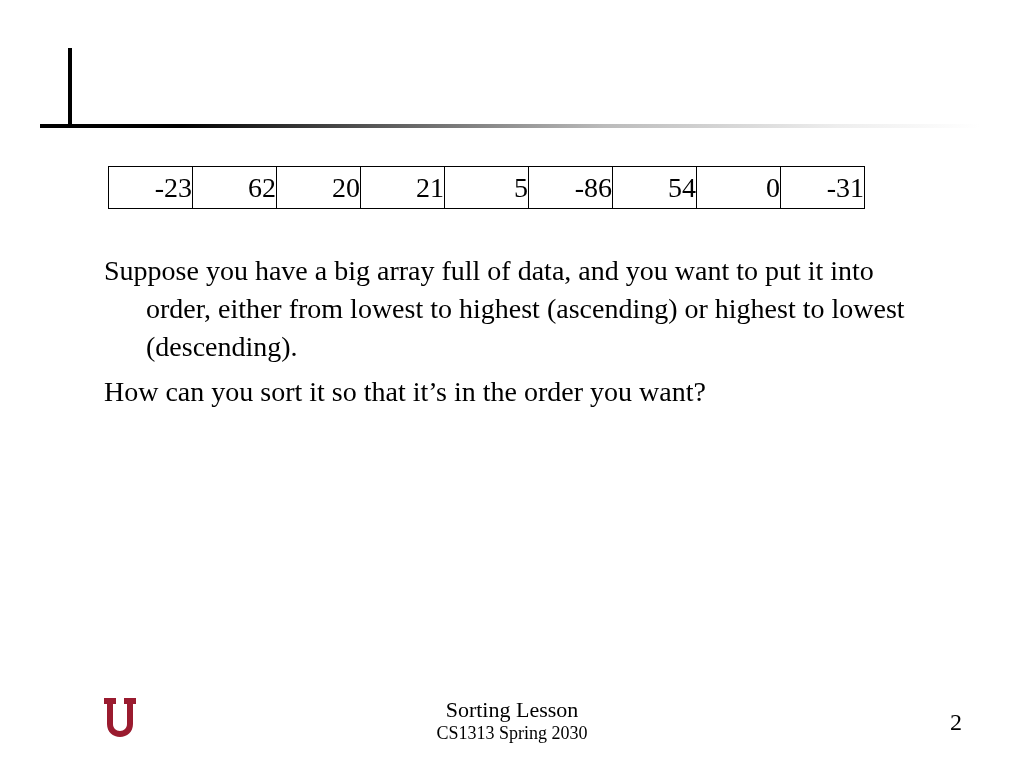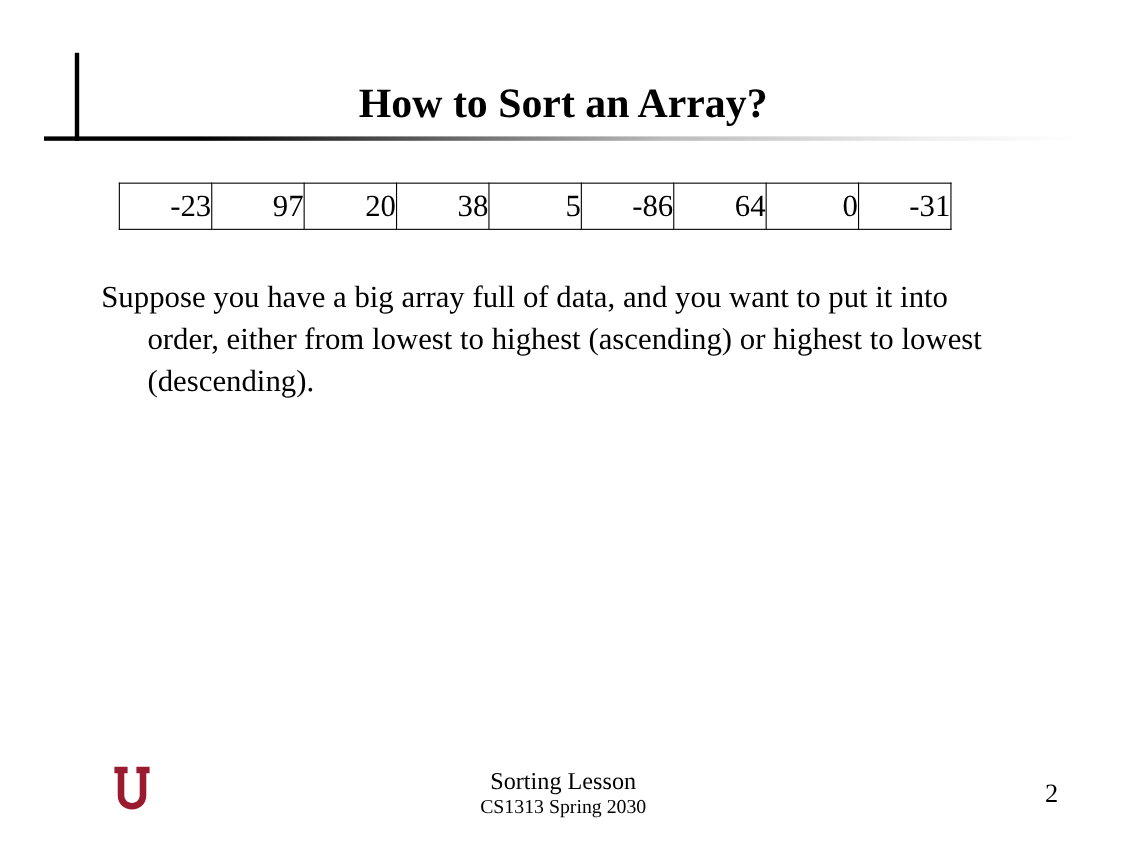--- a/index.html
+++ b/index.html
@@ -6,58 +6,58 @@
   html, body { width: 1024px; height: 768px; background: #fff; font-family: "Times New Roman", Times, serif; color: #000; }
   .slide { position: relative; width: 1024px; height: 768px; }
 
   .title-vert { position: absolute; left: 68px; top: 48px; width: 4px; height: 80px; background: #000; }
   .title-text { position: absolute; left: 0; top: 72px; width: 1024px; text-align: center; font-size: 38px; font-weight: bold; }
   .title-hline { position: absolute; left: 40px; top: 124px; width: 940px; height: 4px; background: linear-gradient(to right, #000 0%, #000 15%, #555 35%, #bbb 60%, #eee 85%, #fff 100%); }
 
   .array-table { position: absolute; left: 108px; top: 166px; border-collapse: collapse; }
   .array-table td { border: 1.5px solid #000; width: 84px; height: 42px; text-align: right; font-size: 28px; }
 
-  .body-text { position: absolute; left: 92px; top: 252px; width: 840px; font-size: 28px; line-height: 1.35; }
+  .body-text { position: absolute; left: 104px; top: 252px; width: 840px; font-size: 28px; line-height: 1.35; }
   .body-text p { margin-bottom: 8px; }
   .body-text .indent { padding-left: 42px; text-indent: -42px; }
 
   .footer { position: absolute; left: 0; bottom: 18px; width: 1024px; height: 60px; }
   .logo { position: absolute; left: 100px; bottom: 8px; }
   .footer-center { position: absolute; left: 0; bottom: 6px; width: 1024px; text-align: center; }
   .footer-center .line1 { font-size: 22px; }
   .footer-center .line2 { font-size: 18px; }
   .page-num { position: absolute; right: 62px; bottom: 14px; font-size: 24px; }
 </style>
 </head>
 <body>
 
 <div class="slide">
 
   <div class="title-vert"></div>
-  <div class="title-text">How to Sort an Array?</div>
   <div class="title-hline"></div>
 
   <table class="array-table">
     <tbody>
         <tr>
       <td>-23</td>
-      <td>97</td>
+      <td>62</td>
       <td>20</td>
-      <td>38</td>
+      <td>21</td>
       <td>5</td>
       <td>-86</td>
-      <td>64</td>
+      <td>54</td>
       <td>0</td>
       <td>-31</td>
     </tr>
   </tbody>
     </table>
 
   <div class="body-text">
     <p class="indent">Suppose you have a big array full of data, and you want to put it into order, either from lowest to highest (ascending) or highest to lowest (descending).</p>
+    <p>How can you sort it so that it’s in the order you want?</p>
   </div>
 
   <div class="footer">
     <div class="logo">
       <svg width="40" height="44" viewBox="0 0 40 44">
         <g fill="#9a1b2f">
           <path d="M4 4 h12 v6 h-3 v20 c0 4 3 7 7 7 s7-3 7-7 v-20 h-3 v-6 h12 v6 h-3 v20 c0 8 -6 13 -13 13 s-13-5 -13-13 v-20 h-3 z"></path>
         </g>
       </svg>
     </div>

